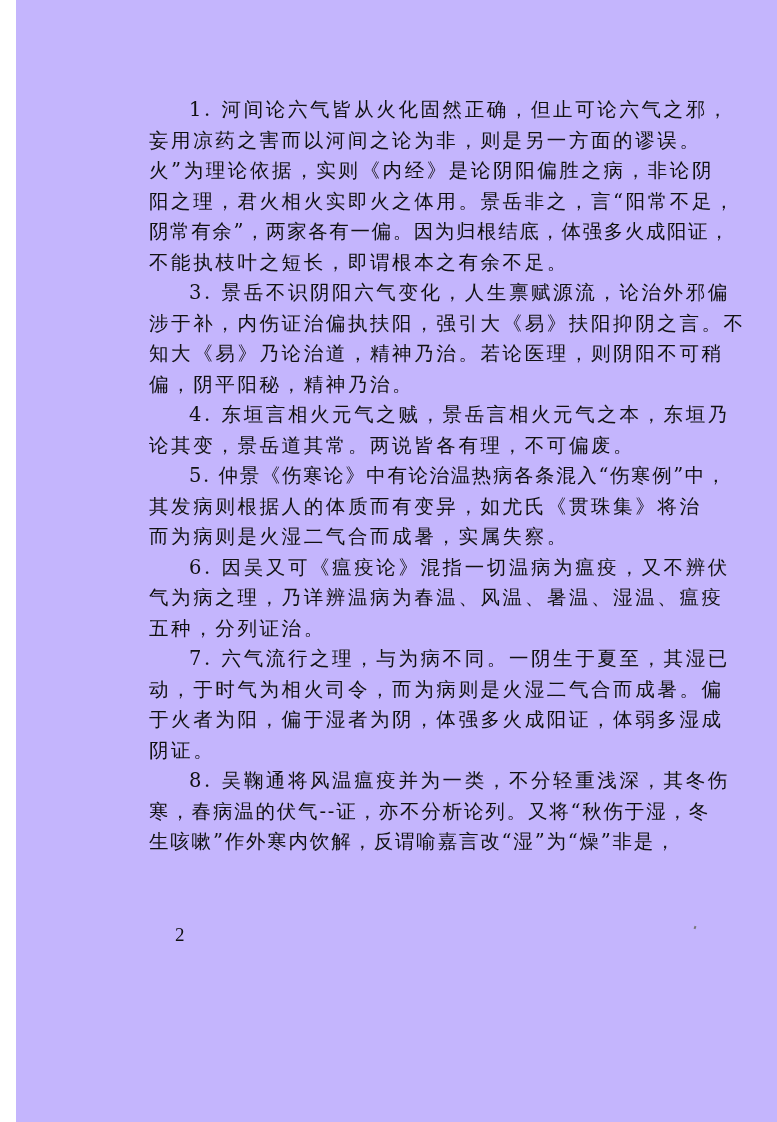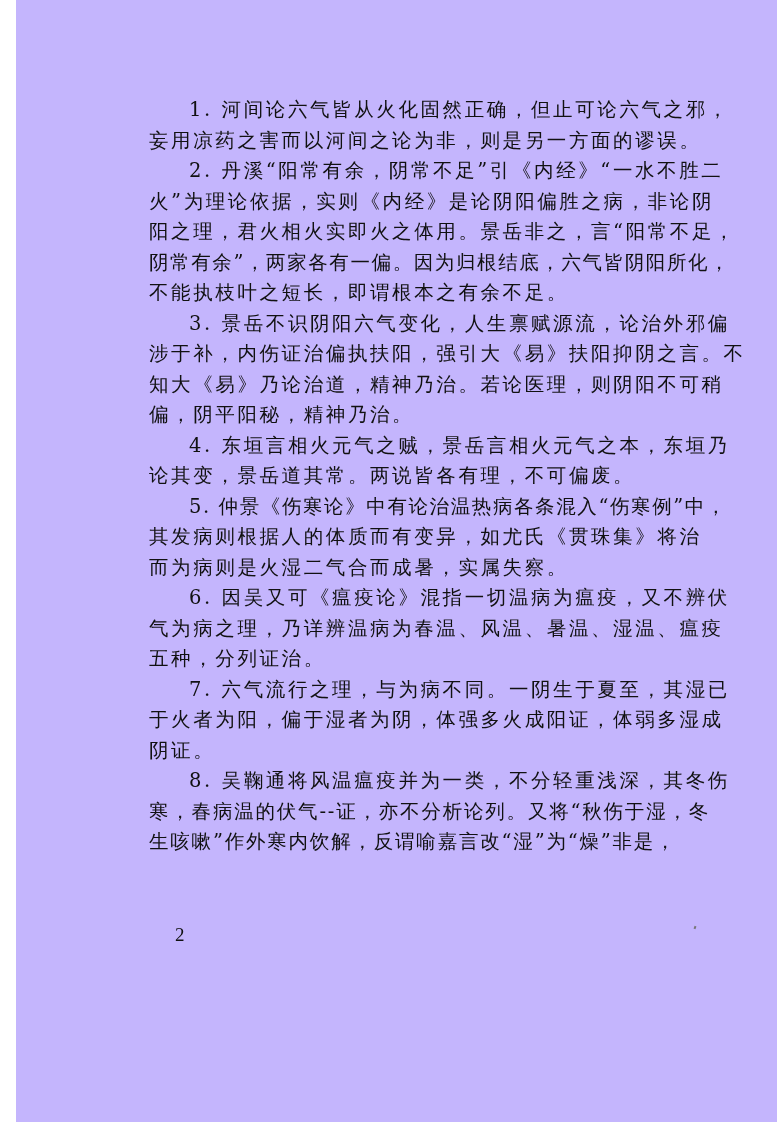--- a/index.html
+++ b/index.html
@@ -58,38 +58,38 @@
       transform: rotate(20deg);
     }
   </style>
 </head>
 <body>
 
 <div class="page">
   <div class="text-block">
     <div class="line indent">1. 河间论六气皆从火化固然正确，但止可论六气之邪，</div>
     <div class="line">妄用凉药之害而以河间之论为非，则是另一方面的谬误。</div>
-    <div class="line indent">2. 丹溪“阳常有余，阴常不足”引《内经》“一水不胜二</div>
     <div class="line">火”为理论依据，实则《内经》是论阴阳偏胜之病，非论阴</div>
     <div class="line">阳之理，君火相火实即火之体用。景岳非之，言“阳常不足，</div>
-    <div class="line" style="letter-spacing:1.6px">阴常有余”，两家各有一偏。因为归根结底，六气皆阴阳所化，</div>
+    <div class="line" style="letter-spacing:1.6px">阴常有余”，两家各有一偏。因为归根结底，体强多火成阳证，</div>
     <div class="line">不能执枝叶之短长，即谓根本之有余不足。</div>
     <div class="line indent">3. 景岳不识阴阳六气变化，人生禀赋源流，论治外邪偏</div>
     <div class="line">涉于补，内伤证治偏执扶阳，强引大《易》扶阳抑阴之言。不</div>
     <div class="line">知大《易》乃论治道，精神乃治。若论医理，则阴阳不可稍</div>
     <div class="line">偏，阴平阳秘，精神乃治。</div>
     <div class="line indent">4. 东垣言相火元气之贼，景岳言相火元气之本，东垣乃</div>
     <div class="line">论其变，景岳道其常。两说皆各有理，不可偏废。</div>
     <div class="line indent" style="letter-spacing:1.6px">5. 仲景《伤寒论》中有论治温热病各条混入“伤寒例”中，</div>
     <div class="line">其发病则根据人的体质而有变异，如尤氏《贯珠集》将治</div>
     <div class="line">而为病则是火湿二气合而成暑，实属失察。</div>
     <div class="line indent">6. 因吴又可《瘟疫论》混指一切温病为瘟疫，又不辨伏</div>
     <div class="line">气为病之理，乃详辨温病为春温、风温、暑温、湿温、瘟疫</div>
     <div class="line">五种，分列证治。</div>
     <div class="line indent">7. 六气流行之理，与为病不同。一阴生于夏至，其湿已</div>
+    <div class="line">动，于时气为相火司令，而为病则是火湿二气合而成暑。偏</div>
     <div class="line">于火者为阳，偏于湿者为阴，体强多火成阳证，体弱多湿成</div>
     <div class="line">阴证。</div>
     <div class="line indent">8. 吴鞠通将风温瘟疫并为一类，不分轻重浅深，其冬伤</div>
     <div class="line" style="letter-spacing:1.8px">寒，春病温的伏气--证，亦不分析论列。又将“秋伤于湿，冬</div>
     <div class="line" style="letter-spacing:1.8px">生咳嗽”作外寒内饮解，反谓喻嘉言改“湿”为“燥”非是，</div>
   </div>
 
   <div class="page-number">2</div>
   <div class="speck"></div>
 </div>

